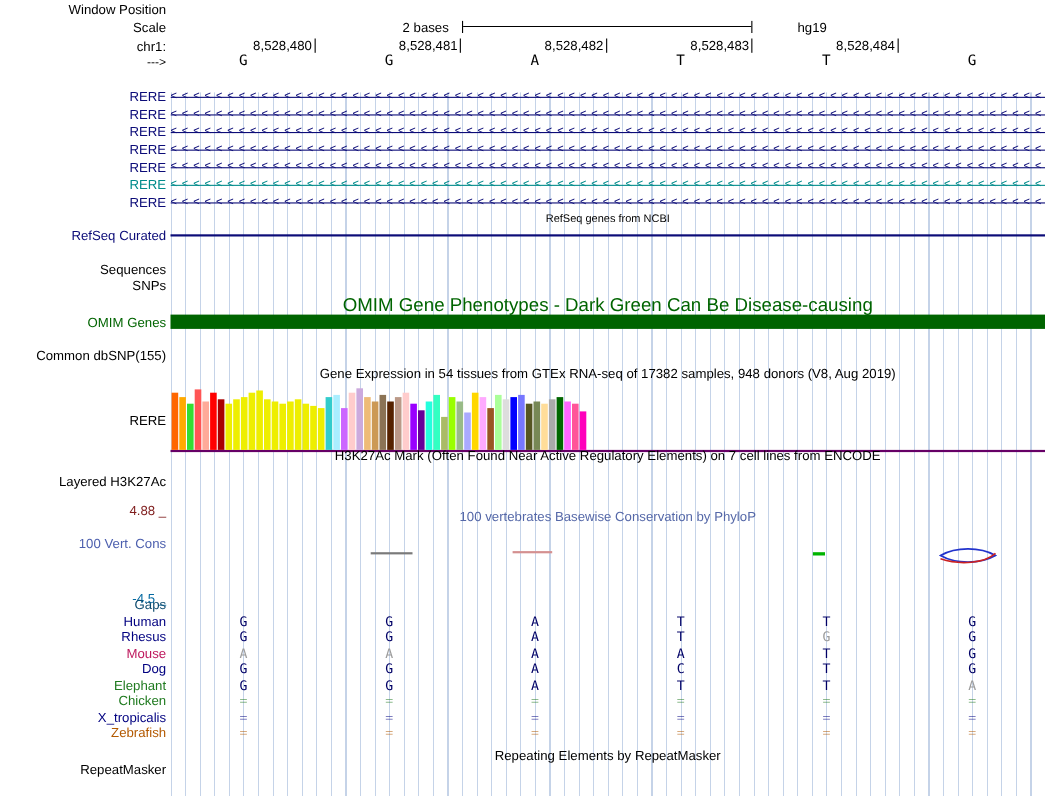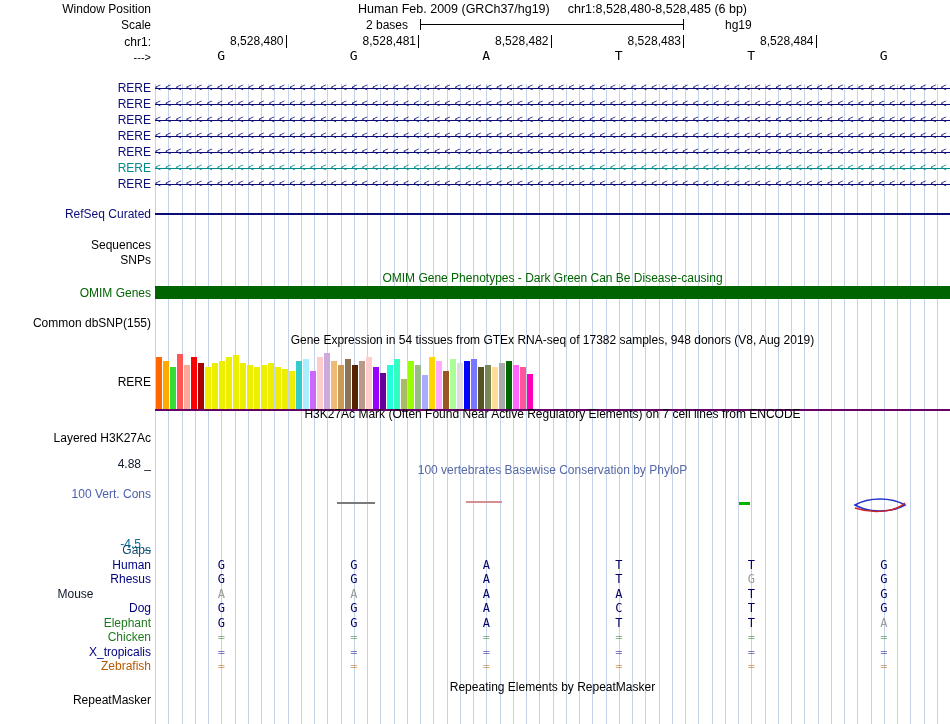--- a/index.html
+++ b/index.html
@@ -18,51 +18,51 @@
   #guidelines{position:absolute;left:155px;top:84px;width:795px;height:640px;
     background:repeating-linear-gradient(to right,#c5d3e8 0,#c5d3e8 1px,transparent 1px,transparent 13.25px);}
 </style>
 </head>
 <body>
 
 <div id="browser">
   <div id="guidelines"></div>
 
   <div class="side-label" style="top:2px">Window Position</div>
-  <div class="center-title" style="top:2px;font-size:12.5px"><span>Human Feb. 2009 (GRCh37/hg19)</span><span style="display:inline-block;width:18px"></span><span>chr1:8,528,480-8,528,485 (6 bp)</span></div>
 
   <div class="side-label" style="top:18px">Scale</div>
   <div style="position:absolute;top:18px;left:155px;width:253px;text-align:right">2 bases</div>
   <div style="position:absolute;left:420px;top:19px;width:264px;height:11px;border-left:1px solid #000;border-right:1px solid #000;background:linear-gradient(to bottom,transparent 5px,#000 5px,#000 6px,transparent 6px)"></div>
   <div style="position:absolute;top:18px;left:725px">hg19</div>
 
   <div class="side-label" style="top:35px">chr1:</div>
   <div class="side-label" style="top:50px;font-size:11px">---&gt;</div>
 
 
+  <div class="center-title small" style="top:194px">RefSeq genes from NCBI</div>
   <div class="side-label" style="top:207px;color:#0c0c78">RefSeq Curated</div>
   <div style="position:absolute;left:155px;top:213px;width:795px;height:2px;background:#0c0c78"></div>
 
   <div class="side-label" style="top:238px">Sequences</div>
   <div class="side-label" style="top:253px">SNPs</div>
 
-  <div class="center-title" style="top:271px;color:#006400;font-size:12px">OMIM Gene Phenotypes - Dark Green Can Be Disease-causing</div>
+  <div class="center-title" style="top:271px;color:#006400;font-size:17px">OMIM Gene Phenotypes - Dark Green Can Be Disease-causing</div>
   <div class="side-label" style="top:286px;color:#006400">OMIM Genes</div>
   <div style="position:absolute;left:155px;top:286px;width:795px;height:13px;background:#006400"></div>
 
   <div class="side-label" style="top:316px">Common dbSNP(155)</div>
 
   <div class="center-title" style="top:333px">Gene Expression in 54 tissues from GTEx RNA-seq of 17382 samples, 948 donors (V8, Aug 2019)</div>
   <div class="side-label" style="top:375px">RERE</div>
   <div style="position:absolute;left:155px;top:409px;width:795px;height:2px;background:#660066"></div>
 
   <div class="center-title" style="top:407px">H3K27Ac Mark (Often Found Near Active Regulatory Elements) on 7 cell lines from ENCODE</div>
   <div class="side-label" style="top:431px">Layered H3K27Ac</div>
 
-  <div class="side-label" style="top:457px;color:#0f172a">4.88 _</div>
+  <div class="side-label" style="top:457px;color:#7f1d1d">4.88 _</div>
   <div class="center-title" style="top:463px;color:#5568a8">100 vertebrates Basewise Conservation by PhyloP</div>
   <div class="side-label" style="top:487px;color:#4c5fae">100 Vert. Cons</div>
   <div class="side-label" style="top:537px;color:#0369a1">-4.5 _</div>
   <svg style="position:absolute;left:851px;top:494px" width="58" height="22" viewBox="0 0 58 22">
     <path d="M4 11 C18 3 40 3 54 11 C40 19 18 19 4 11 Z" fill="none" stroke="#2233cc" stroke-width="1.5"></path>
     <path d="M4 14 C22 20 44 18 54 9" fill="none" stroke="#cc2222" stroke-width="1.5"></path>
   </svg>
 
   <div class="side-label" style="top:543px;color:#0c4a6e">Gaps</div>
 
@@ -178,21 +178,21 @@
     <div class="aln" style="left: 552.5px; top: 558px; width: 132.5px; color: rgb(0, 0, 102);">T</div>
     <div class="aln" style="left: 685px; top: 558px; width: 132.5px; color: rgb(0, 0, 102);">T</div>
     <div class="aln" style="left: 817.5px; top: 558px; width: 132.5px; color: rgb(0, 0, 102);">G</div>
     <div class="side-label" style="top: 572px; color: rgb(0, 0, 128);">Rhesus</div>
     <div class="aln" style="left: 155px; top: 572px; width: 132.5px; color: rgb(0, 0, 102);">G</div>
     <div class="aln" style="left: 287.5px; top: 572px; width: 132.5px; color: rgb(0, 0, 102);">G</div>
     <div class="aln" style="left: 420px; top: 572px; width: 132.5px; color: rgb(0, 0, 102);">A</div>
     <div class="aln" style="left: 552.5px; top: 572px; width: 132.5px; color: rgb(0, 0, 102);">T</div>
     <div class="aln" style="left: 685px; top: 572px; width: 132.5px; color: rgb(156, 156, 156);">G</div>
     <div class="aln" style="left: 817.5px; top: 572px; width: 132.5px; color: rgb(0, 0, 102);">G</div>
-    <div class="side-label" style="top: 587px; color: #0f172a; text-align: center;">Mouse</div>
+    <div class="side-label" style="top: 587px; color: #be185d;">Mouse</div>
     <div class="aln" style="left: 155px; top: 587px; width: 132.5px; color: rgb(156, 156, 156);">A</div>
     <div class="aln" style="left: 287.5px; top: 587px; width: 132.5px; color: rgb(156, 156, 156);">A</div>
     <div class="aln" style="left: 420px; top: 587px; width: 132.5px; color: rgb(0, 0, 102);">A</div>
     <div class="aln" style="left: 552.5px; top: 587px; width: 132.5px; color: rgb(0, 0, 102);">A</div>
     <div class="aln" style="left: 685px; top: 587px; width: 132.5px; color: rgb(0, 0, 102);">T</div>
     <div class="aln" style="left: 817.5px; top: 587px; width: 132.5px; color: rgb(0, 0, 102);">G</div>
     <div class="side-label" style="top: 601px; color: rgb(0, 0, 128);">Dog</div>
     <div class="aln" style="left: 155px; top: 601px; width: 132.5px; color: rgb(0, 0, 102);">G</div>
     <div class="aln" style="left: 287.5px; top: 601px; width: 132.5px; color: rgb(0, 0, 102);">G</div>
     <div class="aln" style="left: 420px; top: 601px; width: 132.5px; color: rgb(0, 0, 102);">A</div>

